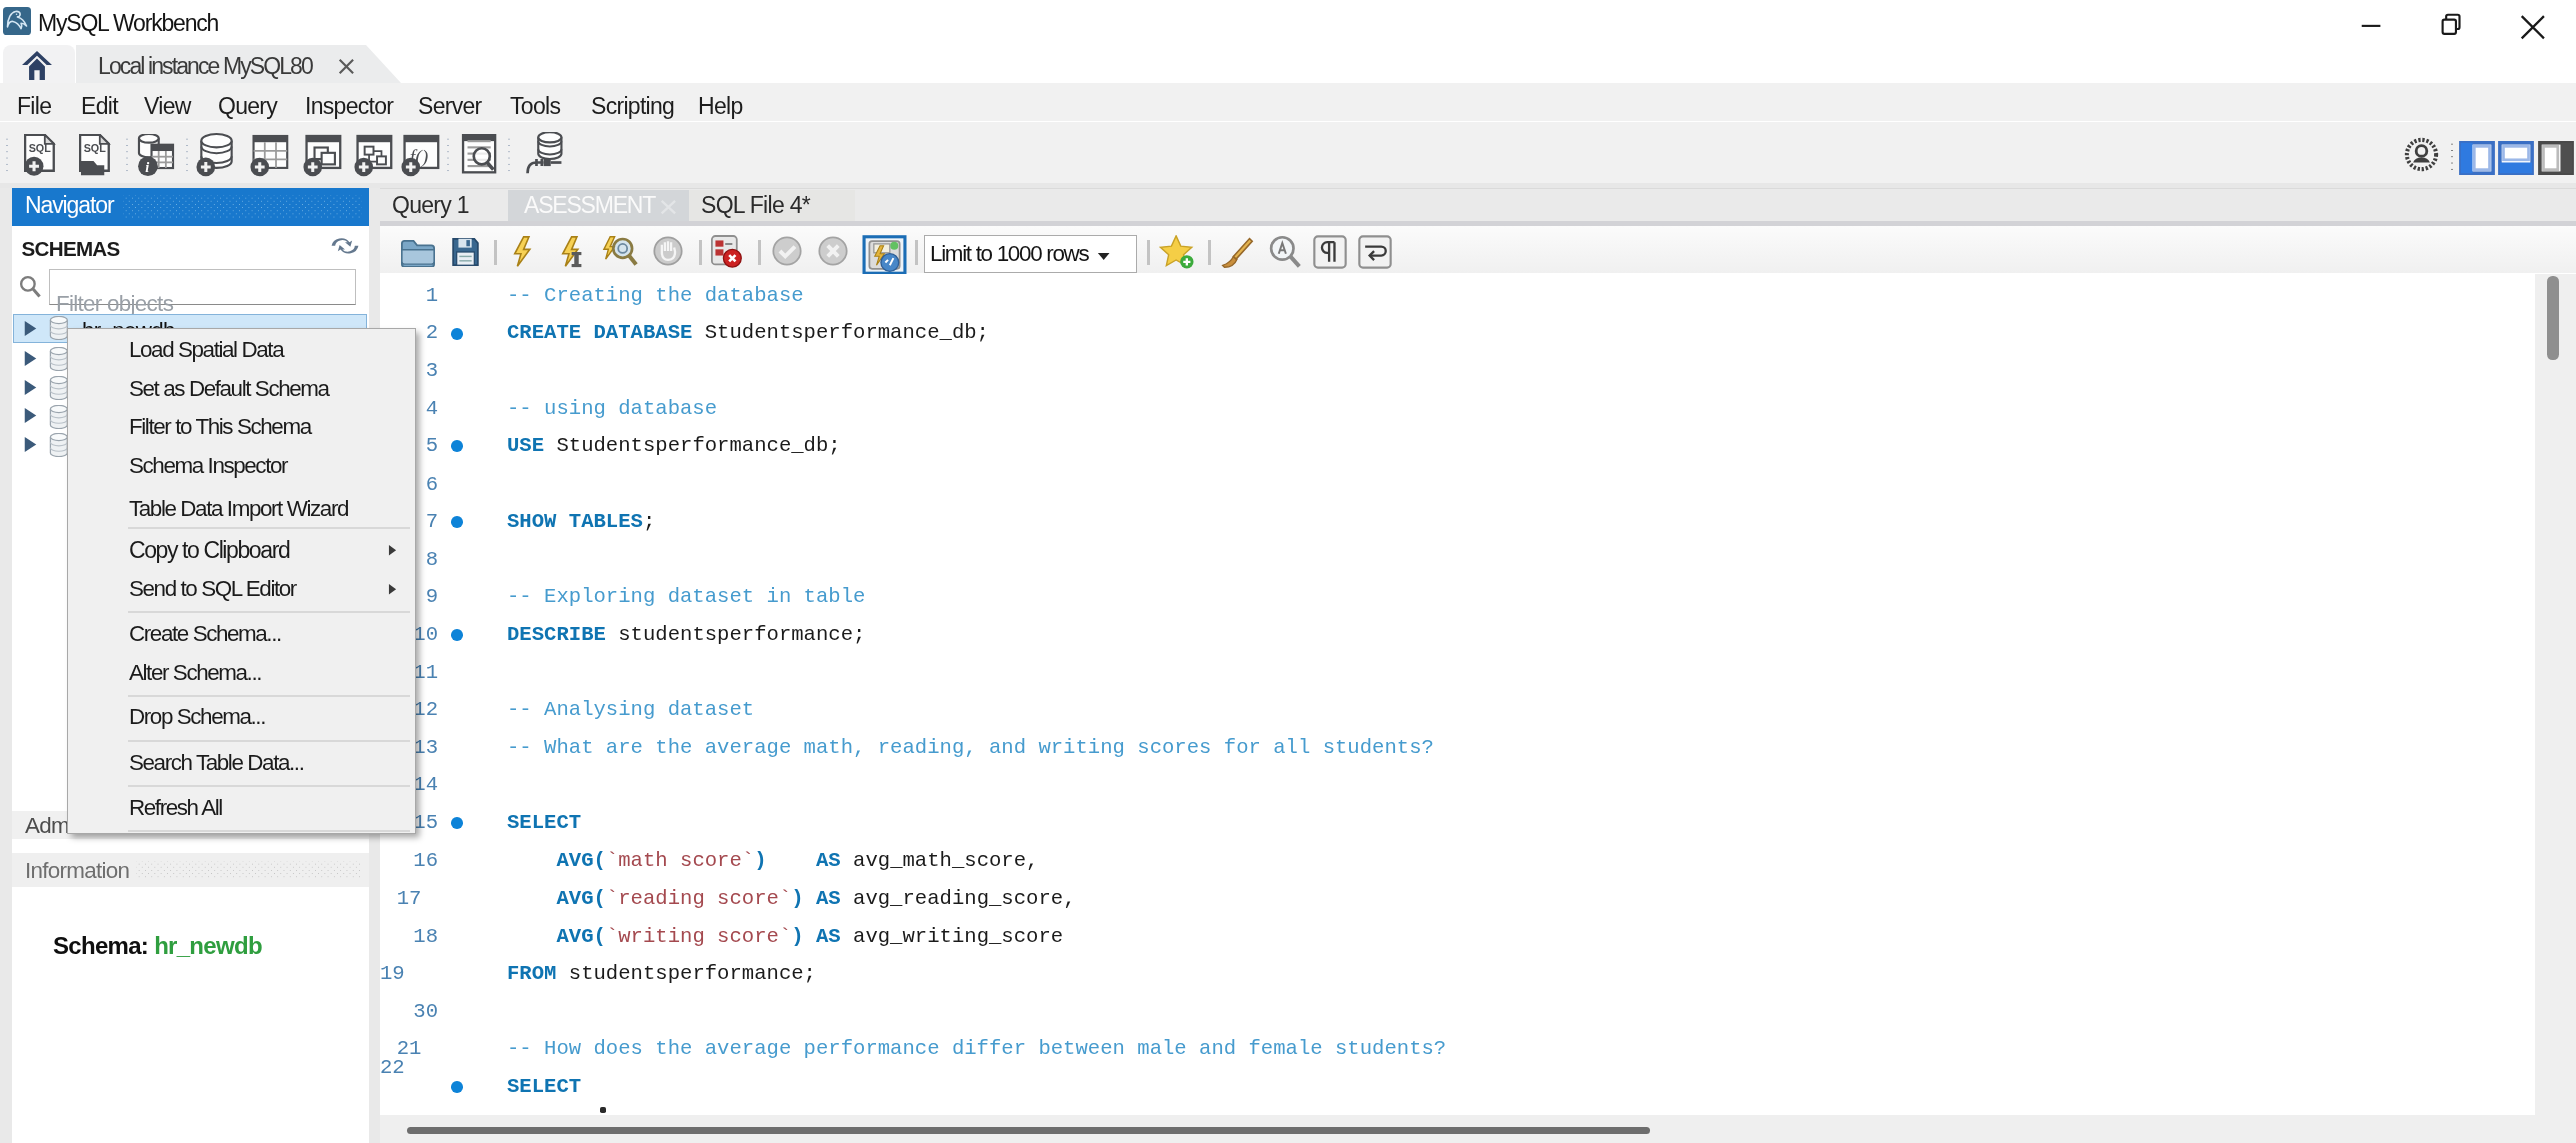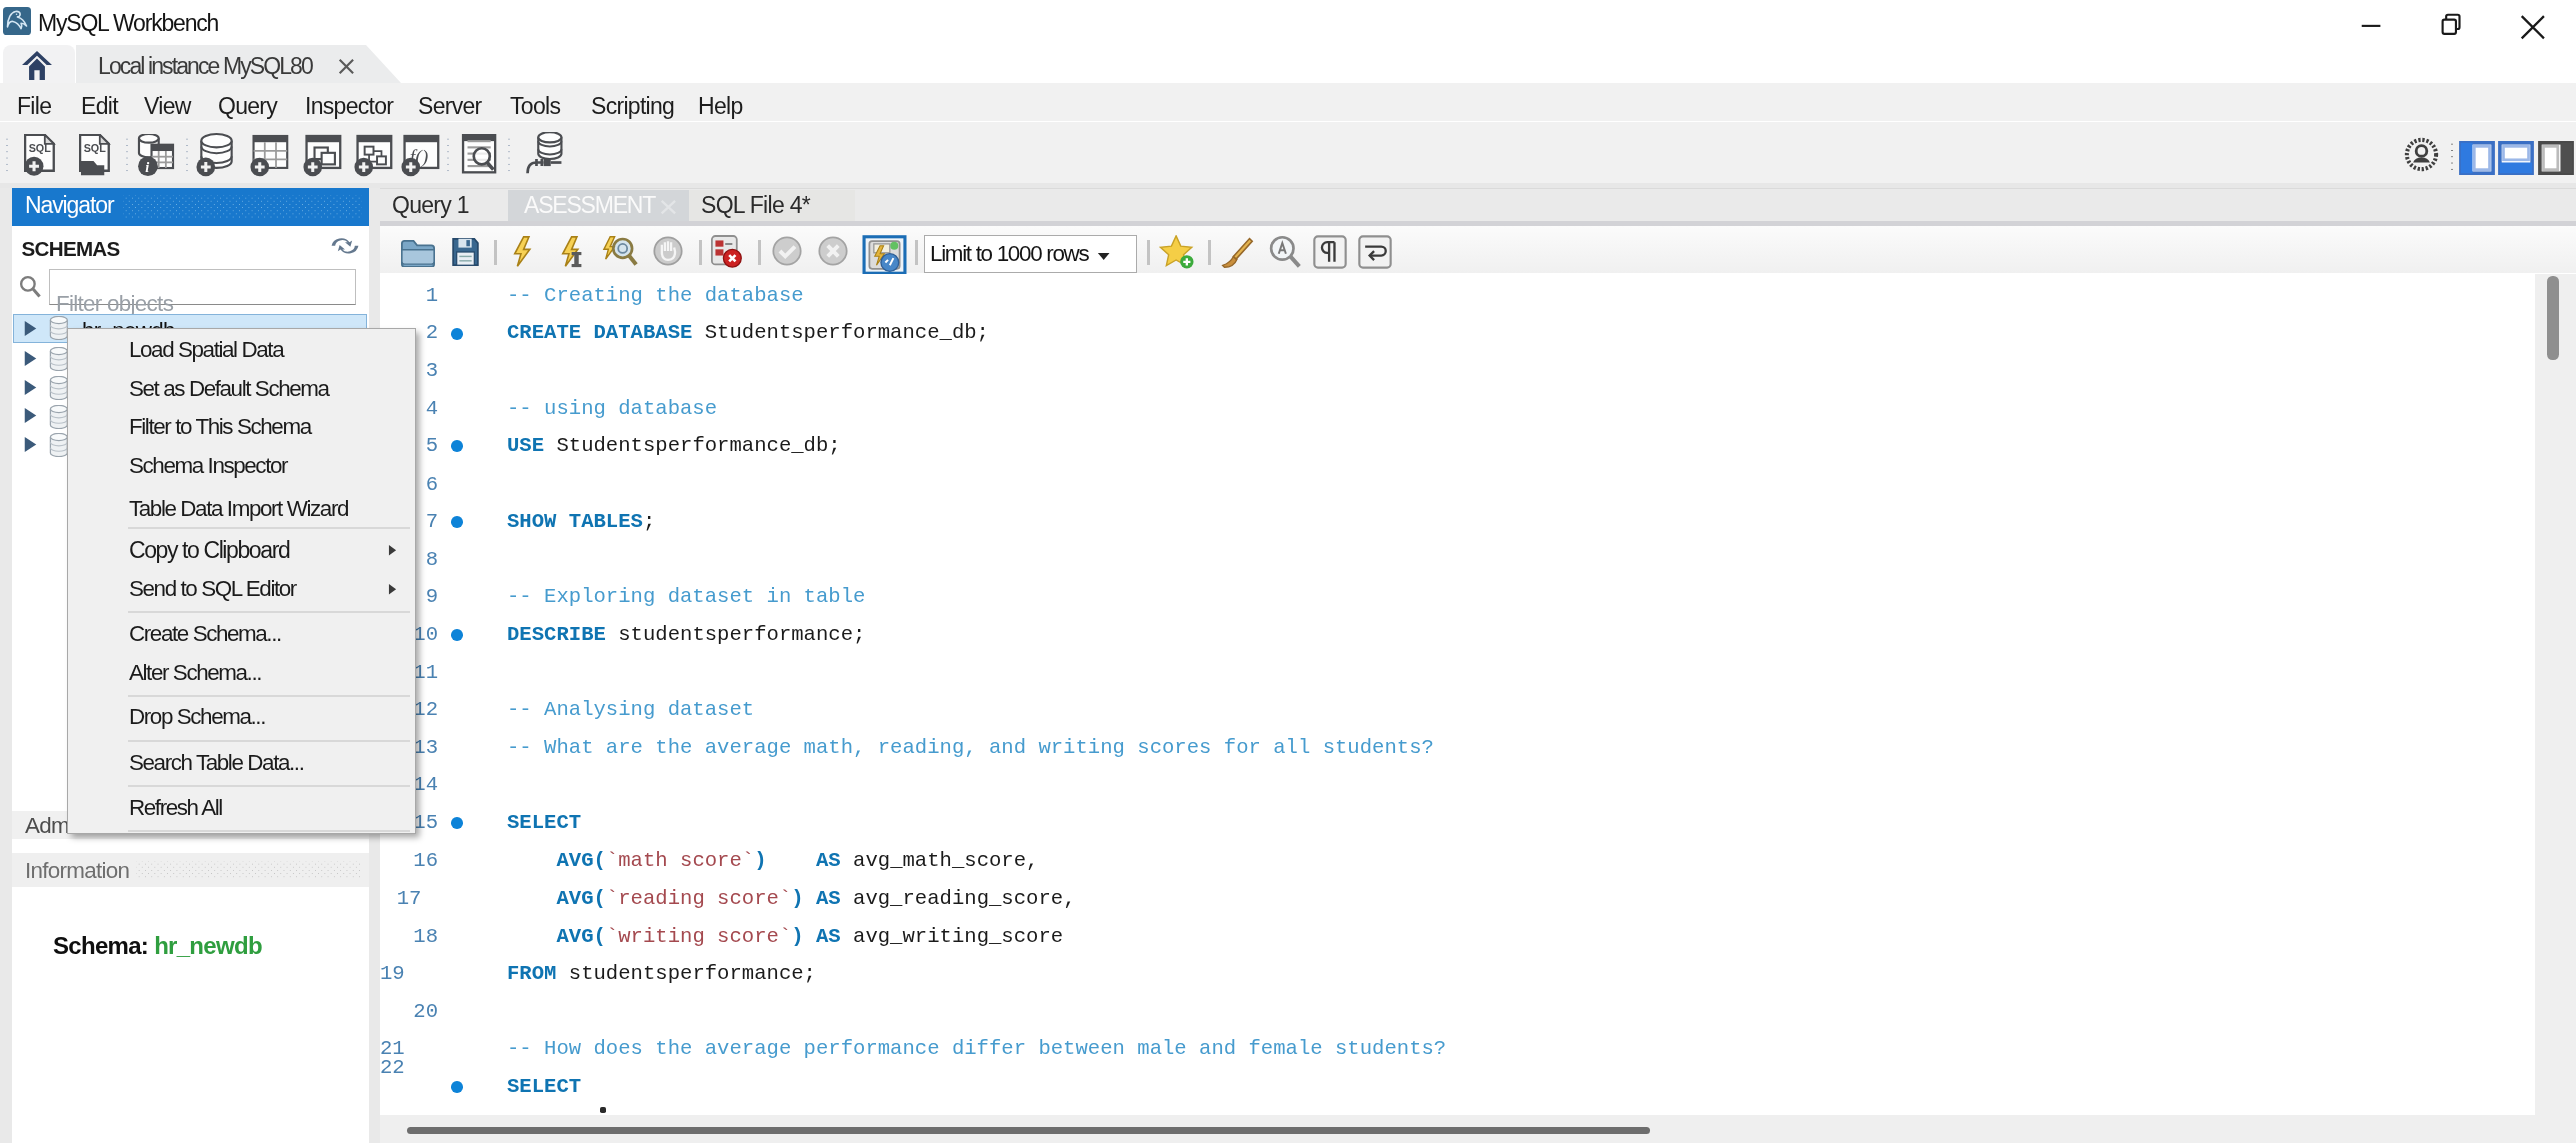--- a/index.html
+++ b/index.html
@@ -376,22 +376,22 @@
 <div class="abs" style="left:451px;top:817px;width:11.6px;height:11.6px;border-radius:50%;background:#0d83d8"></div>
 <div class="abs mono" style="left:507px;top:811px"><span class="kw">SELECT</span></div>
 <div class="abs mono" style="left:380px;top:849px;width:58px;text-align:right;color:#4a82b2">16</div>
 <div class="abs mono" style="left:507px;top:849px"><span class="id">    </span><span class="kw">AVG</span><span class="kw">(</span><span class="st">`math score`</span><span class="kw">)</span><span class="id">    </span><span class="kw">AS</span><span class="id"> avg_math_score,</span></div>
 <div class="abs mono" style="left:380px;top:887px;width:58px;text-align:center;color:#4a82b2">17</div>
 <div class="abs mono" style="left:507px;top:887px"><span class="id">    </span><span class="kw">AVG</span><span class="kw">(</span><span class="st">`reading score`</span><span class="kw">)</span><span class="id"> </span><span class="kw">AS</span><span class="id"> avg_reading_score,</span></div>
 <div class="abs mono" style="left:380px;top:925px;width:58px;text-align:right;color:#4a82b2">18</div>
 <div class="abs mono" style="left:507px;top:925px"><span class="id">    </span><span class="kw">AVG</span><span class="kw">(</span><span class="st">`writing score`</span><span class="kw">)</span><span class="id"> </span><span class="kw">AS</span><span class="id"> avg_writing_score</span></div>
 <div class="abs mono" style="left:380px;top:962px;width:58px;text-align:left;color:#4a82b2">19</div>
 <div class="abs mono" style="left:507px;top:962px"><span class="kw">FROM</span><span class="id"> studentsperformance;</span></div>
-<div class="abs mono" style="left:380px;top:1000px;width:58px;text-align:right;color:#4a82b2">20</div>
-<div class="abs mono" style="left:380px;top:1037px;width:58px;text-align:left;color:#4a82b2">21</div>
+<div class="abs mono" style="left:380px;top:1000px;width:58px;text-align:right;color:#4a82b2">30</div>
+<div class="abs mono" style="left:380px;top:1037px;width:58px;text-align:center;color:#4a82b2">21</div>
 <div class="abs mono" style="left:507px;top:1037px"><span class="cm">-- How does the average performance differ between male and female students?</span></div>
 <div class="abs mono" style="left:380px;top:1056px;width:58px;text-align:left;color:#4a82b2">22</div>
 <div class="abs" style="left:451px;top:1081px;width:11.6px;height:11.6px;border-radius:50%;background:#0d83d8"></div>
 <div class="abs mono" style="left:507px;top:1075px"><span class="kw">SELECT</span></div>
 <div class="abs" style="left:600px;top:1107px;width:6.3px;height:6.3px;background:#2a2a2a;border-radius:1.8px"></div>
 
 <div class="abs" style="left:2535px;top:274px;width:41px;height:841px;background:#efefef"></div>
 <div class="abs" style="left:2547px;top:276px;width:11.6px;height:84px;background:#8f8f8f;border-radius:5.4px"></div>
 <div class="abs" style="left:380px;top:1115px;width:2196px;height:29px;background:#efefef"></div>
 <div class="abs" style="left:407px;top:1127px;width:1243px;height:7.2px;background:#6d6d6d;border-radius:3.6px"></div>

